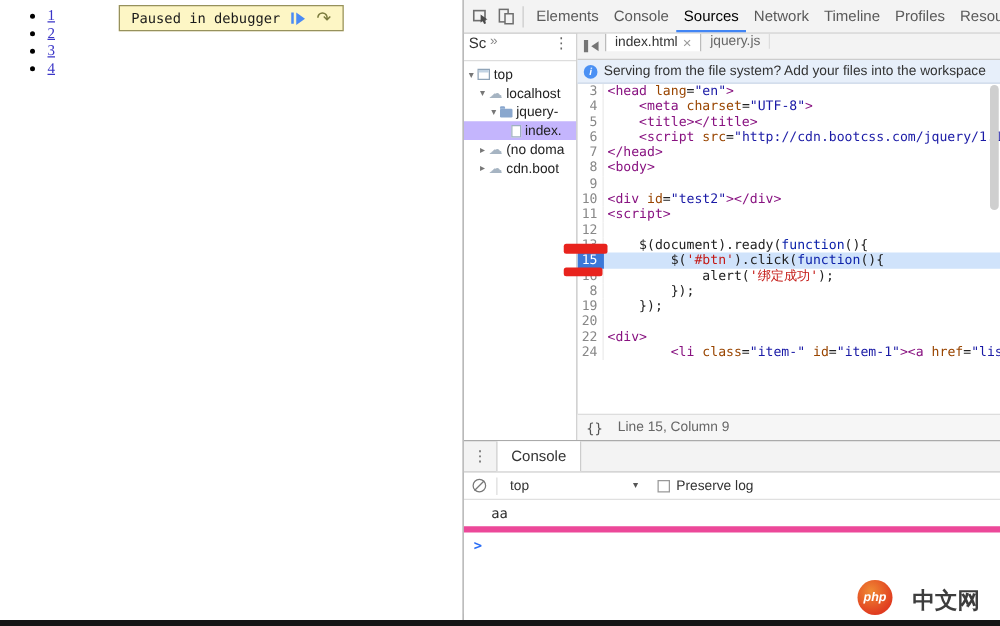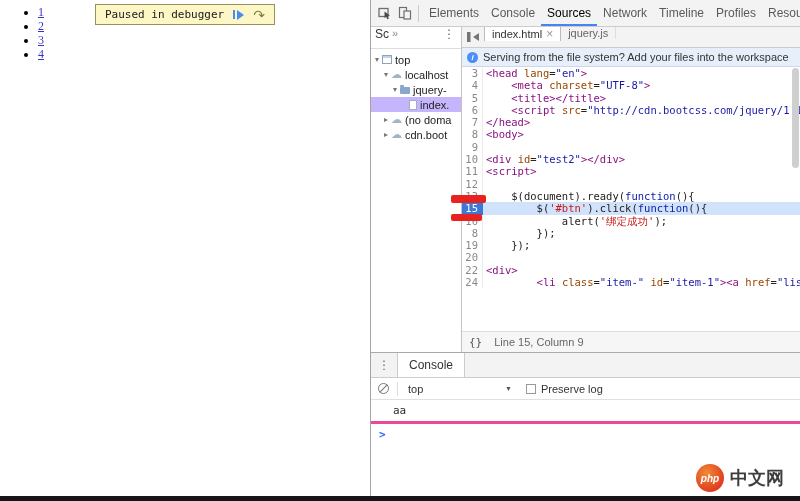--- a/index.html
+++ b/index.html
@@ -87,30 +87,30 @@
     display:flex; align-items:center; padding:0 7px; font-size:11px; color:#333; }
   .clear-icon { width:11px; height:11px; border:1px solid #787878; border-radius:50%; position:relative; flex:none; }
   .clear-icon::after { content:''; position:absolute; left:-1px; top:4px; width:11px; height:1px; background:#787878; transform:rotate(-45deg); }
   .ct-sep { width:1px; height:14px; background:#ddd; margin:0 8px; }
   .ctx-select { width:104px; display:flex; align-items:center; justify-content:space-between; margin-left:2px; }
   .ctx-caret { font-size:7px; color:#555; }
   .cb { width:10px; height:10px; border:1px solid #999; background:#fff; margin:0 5px 0 14px; flex:none; }
 
   .console-out { position:absolute; top:400px; left:0; width:100%; bottom:5px; font-family:"DejaVu Sans Mono",monospace;
     font-size:11px; color:#2b2b2b; background:#fff; }
-  .console-msg { padding:4px 0 4px 22px; border-bottom:3px solid #ec4899; }
+  .console-msg { padding:4px 0 4px 22px; border-bottom:5px solid #ec4899; }
   .console-prompt { padding:4px 0 4px 8px; color:#2a6df5; font-weight:bold; }
 
   
   .red-mark { position:absolute; background:#e8231d; border-radius:2px; z-index:6; }
   #rm1 { left:451px; top:195px; width:35px; height:8px; }
   #rm2 { left:451px; top:214px; width:31px; height:7px; }
 
   
-  .watermark { position:absolute; right:16px; bottom:9px; display:flex; align-items:center; gap:6px; z-index:5; }
+  .watermark { position:absolute; right:16px; bottom:9px; display:flex; align-items:flex-end; gap:16px; z-index:5; }
   .wm-badge { width:28px; height:28px; border-radius:50%; background:radial-gradient(circle at 38% 32%, #f08a33, #e03c20 72%);
     color:#fff; font:italic bold 10px "Liberation Sans",sans-serif; display:flex; align-items:center; justify-content:center; }
   .wm-name { font-weight:bold; font-size:18px; color:#3d3d3d; font-family:"DejaVu Sans",sans-serif; }
   .bottom-bar { position:absolute; left:0; bottom:0; width:100%; height:5px; background:#151515; z-index:4; }
 </style>
 </head>
 <body>
 
 <div class="left-page">
   <ul class="page-list">

